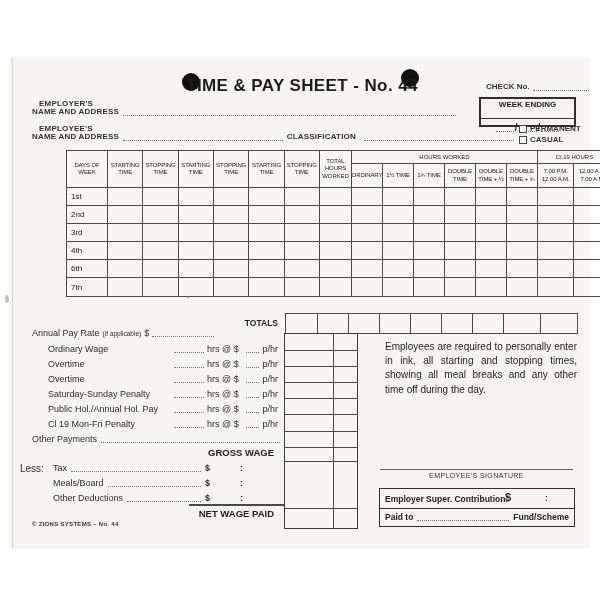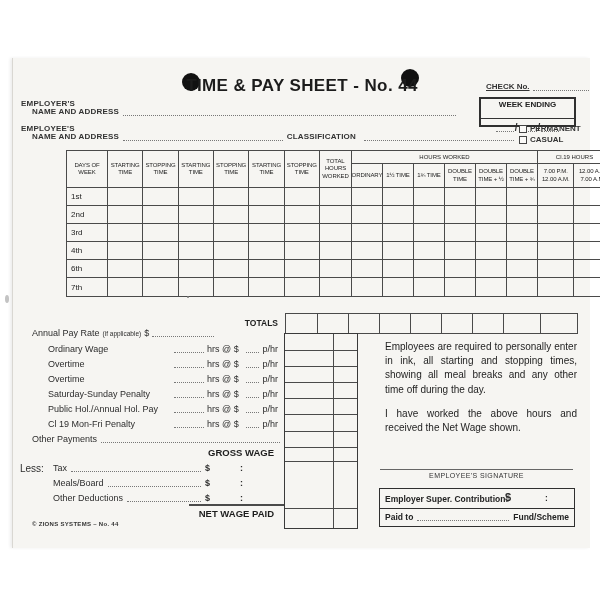--- a/index.html
+++ b/index.html
@@ -8,31 +8,31 @@
   .sheet{position:absolute;left:12px;top:58px;width:578px;height:490px;
     background:#f6f5f2;border-left:1px solid #d9d7d2;box-shadow:-2px 0 3px rgba(0,0,0,0.07);}
 
   
   .punch{position:absolute;width:18px;height:18px;border-radius:50%;background:#111;}
   .punch.left{left:169px;top:15px;}
   .punch.right{left:388px;top:11px;}
   .title{position:absolute;left:0;top:18px;width:578px;text-align:center;
     font-size:17px;font-weight:700;letter-spacing:.4px;color:#1c1c1c;}
   .check-row{position:absolute;left:473px;top:24px;width:103px;display:flex;align-items:flex-end;font-size:8px;}
-  .check-row .lbl{white-space:nowrap;margin-right:3px;font-weight:700;color:#333;text-decoration:underline;}
+  .check-row .lbl{white-space:nowrap;margin-right:3px;font-weight:700;color:#333;}
   .dl{border-bottom:1px dotted #777;height:9px;}
   .check-row .dl{flex:1;}
   .we-box{position:absolute;left:466px;top:39px;width:97px;height:30px;border:2px solid #2f2f2f;}
   .we-label{height:20px;line-height:11px;text-align:center;font-size:8px;font-weight:700;
     border-bottom:1px solid #333;color:#222;}
   .we-date{display:flex;align-items:flex-end;justify-content:center;height:15px;padding-bottom:2px;font-size:10px;}
   .we-date .dl{width:18px;margin:0 1px;}
   .we-date .slash{font-weight:700;line-height:9px;}
 
-  .addr-l1{position:absolute;left:8px;font-size:8px;font-weight:700;color:#333;letter-spacing:.2px;text-align:center;}
+  .addr-l1{position:absolute;left:26px;font-size:8px;font-weight:700;color:#333;letter-spacing:.2px;text-align:center;}
   .addr-row{position:absolute;left:19px;display:flex;align-items:flex-end;font-size:8px;font-weight:700;color:#333;letter-spacing:.2px;}
   .addr-row .dl{flex:1;margin-left:4px;}
   .emp1{top:41px;} .emp-row{top:49px;width:424px;}
   .eml1{top:66px;} .eml-row{top:74px;width:482px;}
   .eml-row .cls{margin:0 4px;white-space:nowrap;}
   .eml-row .dl2{width:150px;flex:0 0 auto;margin-left:4px;}
   .chk-col{position:absolute;left:506px;top:65px;font-size:8px;font-weight:700;color:#333;}
   .chk-row{display:flex;align-items:center;height:11px;}
   .chk-box{width:8px;height:8px;border:1px solid #444;background:#fbfaf8;margin-right:3px;}
 
@@ -485,21 +485,20 @@
         <div class="abox-l"></div>
         <div class="abox-r"></div>
       </div>
       <div class="abox-row" style="height: 20px;">
         <div class="abox-l"></div>
         <div class="abox-r"></div>
       </div>
     </div>
 
   <p class="note-p p1">Employees are required to personally enter in ink, all starting and stopping times, showing all meal breaks and any other time off during the day.</p>
-  <p class="note-p p2">I have worked the above hours and received the Net Wage shown.</p>
 
   <div class="sig-rule"></div>
   <div class="sig-label">EMPLOYEE'S SIGNATURE</div>
 
   <div class="super-box">
     <div class="sb-row1">
       <span class="lbl">Employer Super. Contribution:</span>
       <span class="cur">$</span>
       <span class="col">:</span>
     </div>

